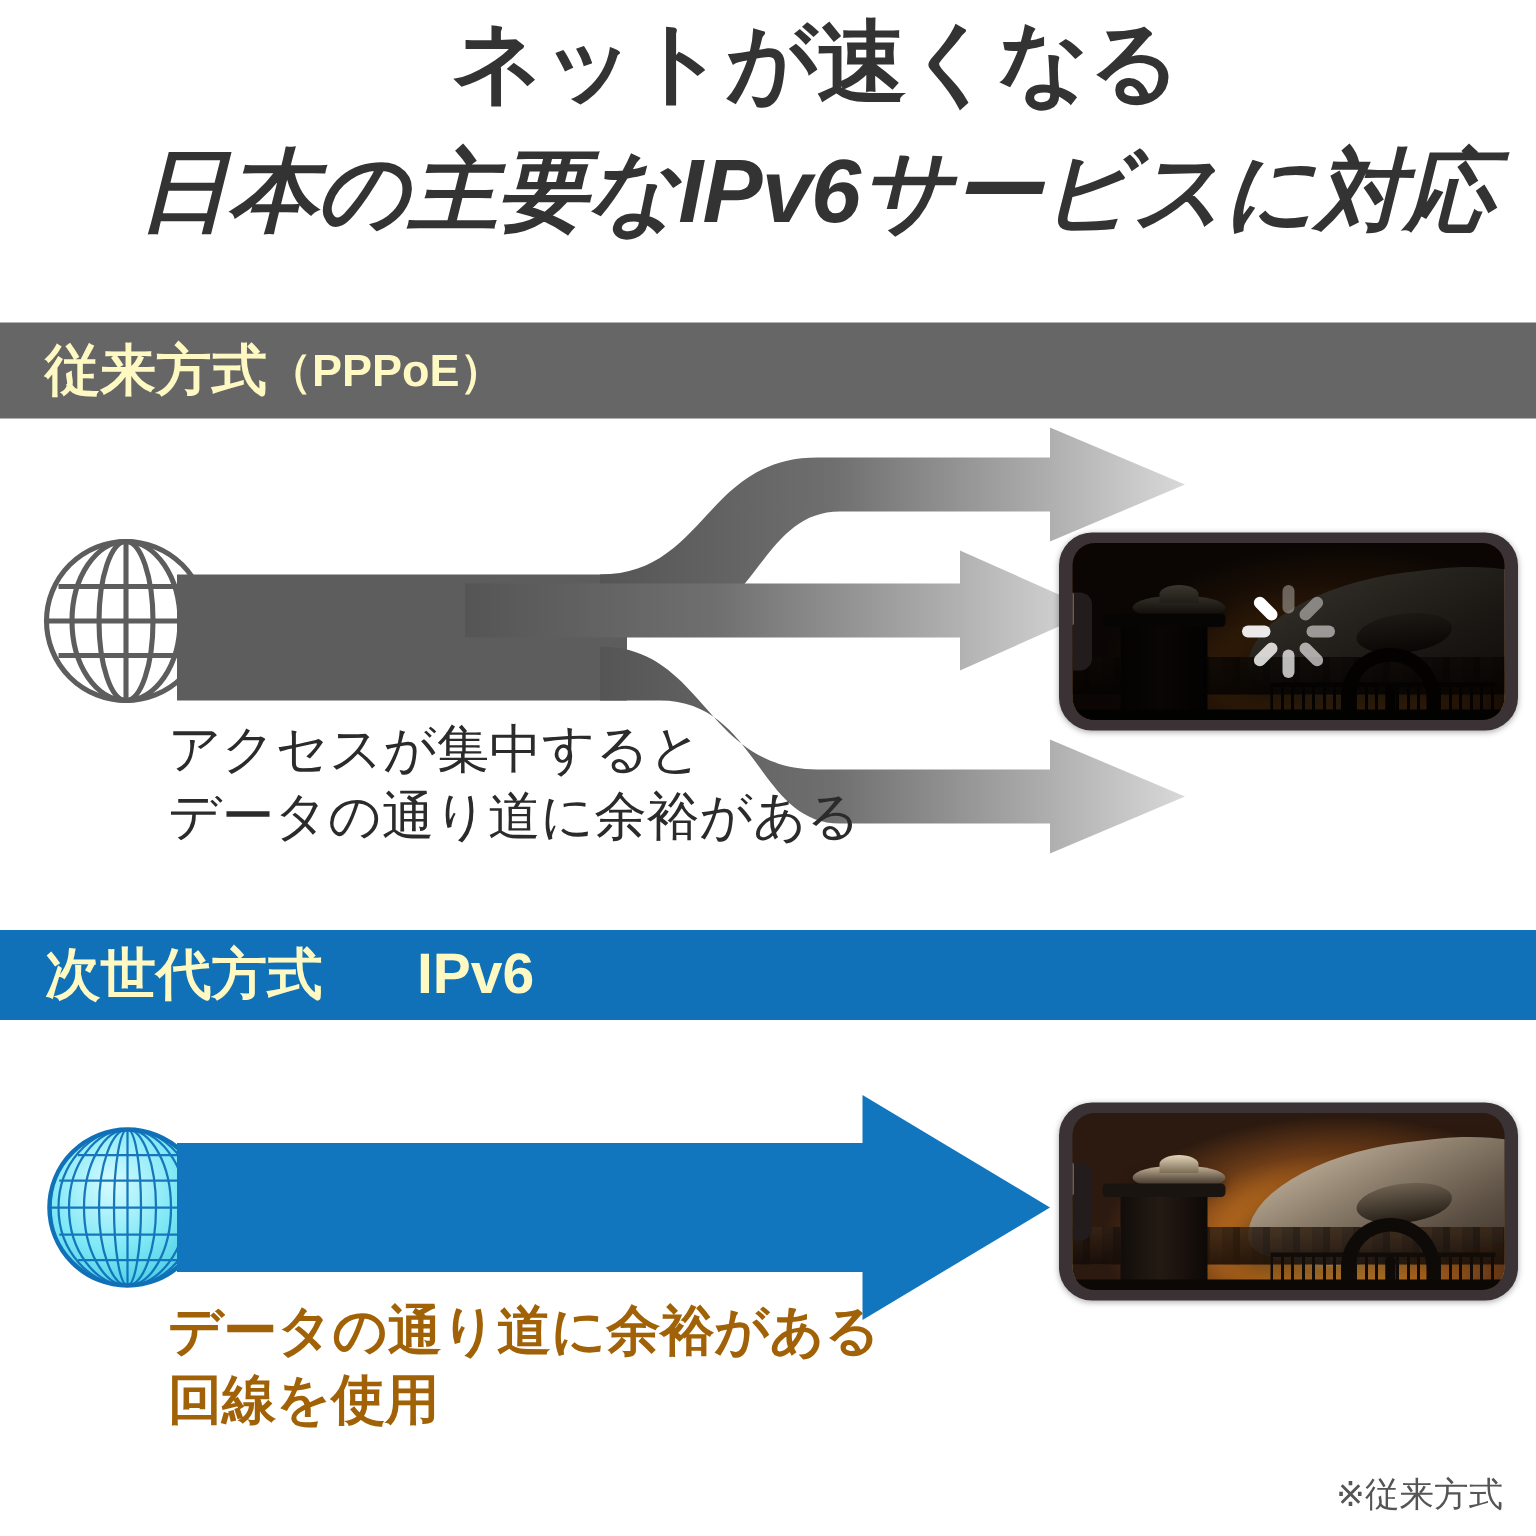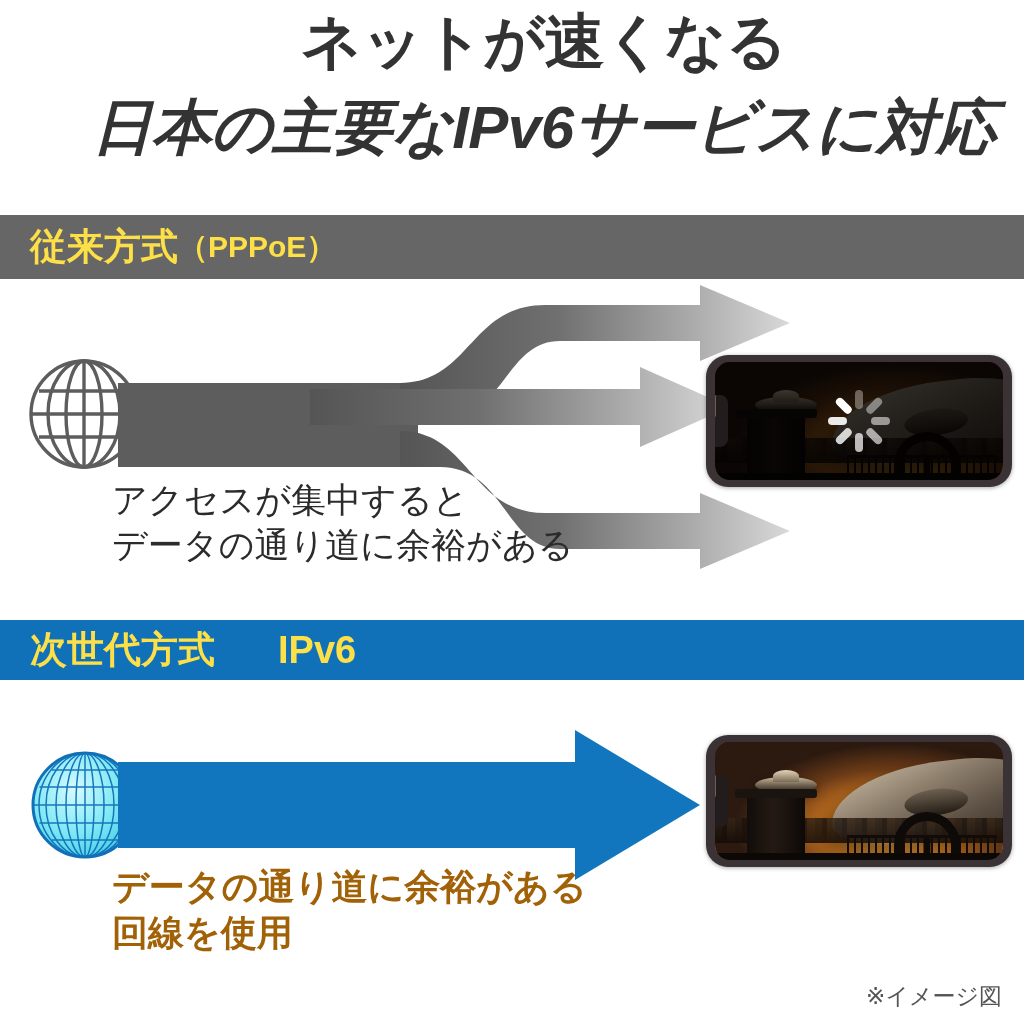--- a/index.html
+++ b/index.html
@@ -21,21 +21,21 @@
     letter-spacing:-0.5px;
     padding-left:32px;
   }
   .title-line1{font-size:60px;display:block;}
   .title-line2{font-size:60px;display:block;margin-top:18px;font-style:italic;}
 
   
   .bar{
     position:absolute;left:0;width:1024px;
     display:flex;align-items:center;
-    color:#fde047;font-weight:bold;
+    color:#fef9c3;font-weight:bold;
     box-sizing:border-box;
     padding-left:30px;
   }
   .bar-gray{top:215px;height:64px;background:#666666;}
   .bar-blue{top:620px;height:60px;background:#1070b8;gap:41px;}
   .bar-main{font-size:37px;letter-spacing:0px;}
   .bar-sub{font-size:30px;letter-spacing:0px;text-align:right;}
   .bar-ipv6{font-size:38px;margin-left:22px;letter-spacing:0px;}
 
   
@@ -311,15 +311,15 @@
         <div class="tower"></div>
         <div class="rail"></div>
         <div class="arch"></div>
         <div class="ground"></div>
       </div>
       <div class="notch"></div>
       <div class="side-btn"></div>
     </div>
   </div>
 
-  <div class="footnote">※イメージ図</div>
+  <div class="footnote">※従来方式</div>
 
 </div>
 
 </body></html>

